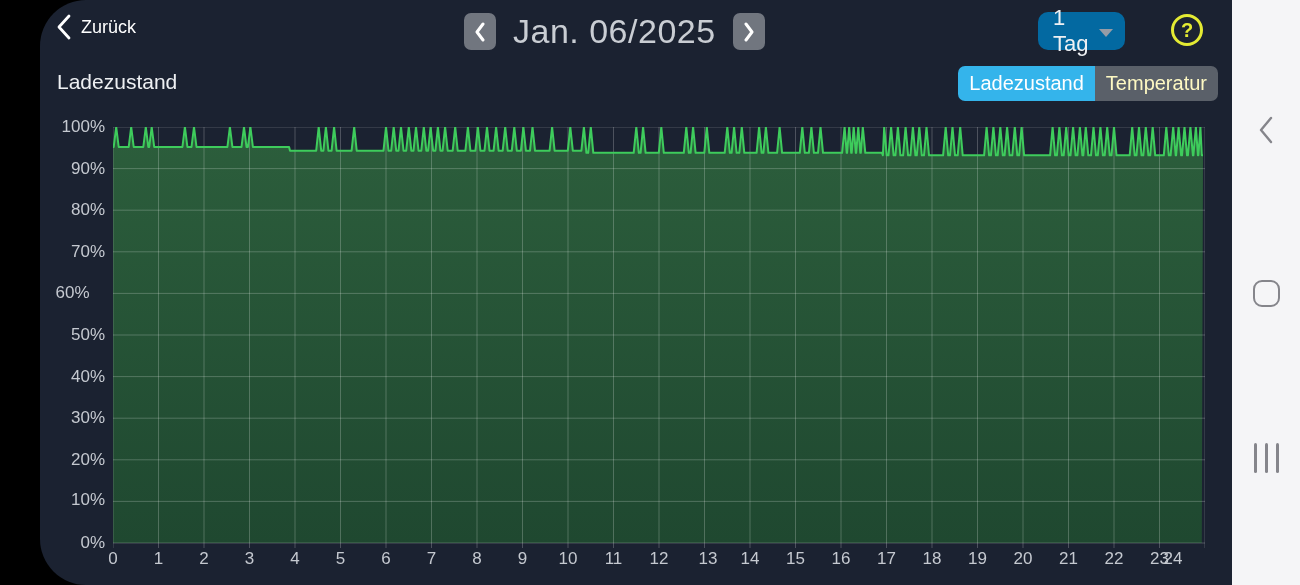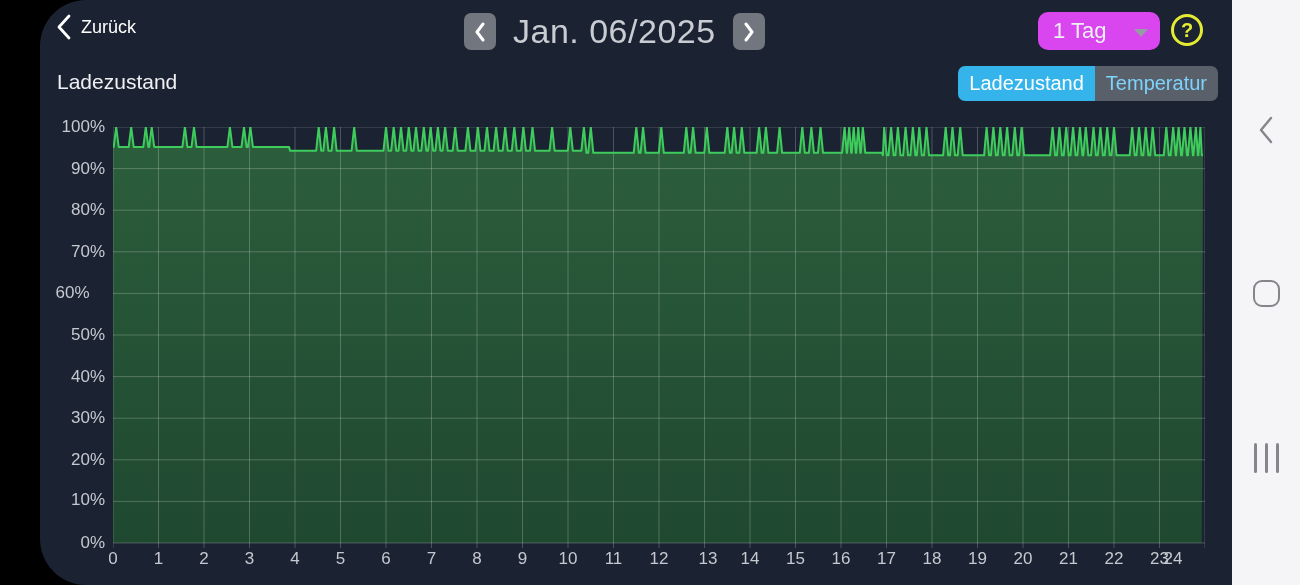--- a/index.html
+++ b/index.html
@@ -11,37 +11,37 @@
   #app { position:absolute; left:40px; top:0; width:1192px; height:585px;
          background:#1b2231; border-radius:46px 0 0 46px; overflow:hidden; }
 
   
   .back-btn { position:absolute; left:16px; top:14px; display:flex; align-items:center;
               gap:9px; color:#fff; font-size:18px; font-weight:500; cursor:pointer; }
   .date-nav { position:absolute; left:424px; top:12px; display:flex; align-items:center; }
   .nav-sq { width:32px; height:37px; background:#71767f; border-radius:7px;
             display:flex; align-items:center; justify-content:center; cursor:pointer; }
   .date-text { color:#c9cdd3; font-size:34px; margin:0 17px; letter-spacing:0.5px; }
-  .range-dd { position:absolute; left:998px; top:12px; width:122px; height:38px;
-              background:#d946ef; border-radius:10px; display:flex; align-items:center;
+  .range-dd { position:absolute; left:998px; top:12px; width:87px; height:38px;
+              background:#0369a1; border-radius:10px; display:flex; align-items:center;
               justify-content:space-between; padding:0 12px 0 15px; cursor:pointer; }
   .range-dd span { color:#eef0f3; font-size:22px; }
   .caret { width:0; height:0; border-left:7px solid transparent; border-right:7px solid transparent;
            border-top:8px solid #969ca6; margin-top:3px; }
   .help-btn { position:absolute; left:1131px; top:14px; width:32px; height:32px;
               border:3px solid #e4eb33; border-radius:50%; color:#e4eb33;
               font-size:20px; font-weight:700; display:flex; align-items:center;
               justify-content:center; cursor:pointer; }
 
   
   .sect-title { position:absolute; left:17px; top:70px; color:#eef0f3; font-size:21px; }
   .tabs { position:absolute; right:14px; top:66px; height:35px; display:flex;
           border-radius:7px; overflow:hidden; }
   .tab { display:flex; align-items:center; padding:0 11px; font-size:20px;
-         background:#5a6069; color:#7dd3fc; cursor:pointer; white-space:nowrap; }
+         background:#5a6069; color:#fef9c3; cursor:pointer; white-space:nowrap; }
   .tab.active { background:#34b4eb; color:#fff; }
 
   
   #chart-svg { position:absolute; left:73px; top:127px; width:1092px; height:421px; }
   .ytick { position:absolute; left:0; width:65px; text-align:right;
            color:#c5c9d0; font-size:17px; }
   .xtick { position:absolute; top:549px; width:30px; text-align:center;
            color:#c5c9d0; font-size:17px; }
 
   

